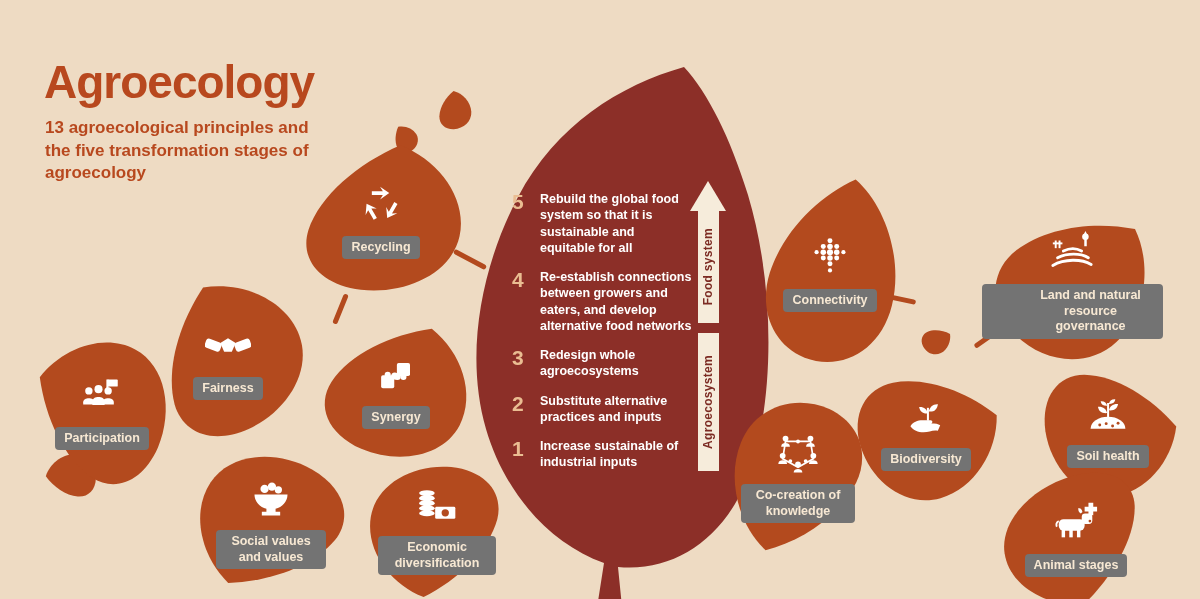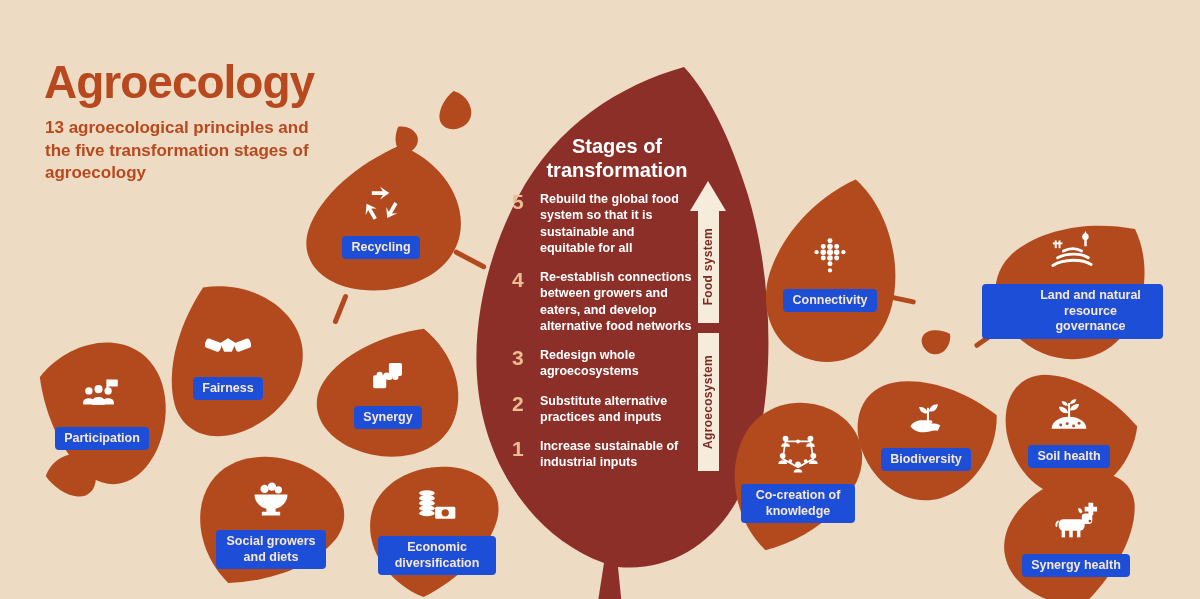--- a/index.html
+++ b/index.html
@@ -7,21 +7,21 @@
   .canvas{position:relative;width:1200px;height:599px;background:#eedbc3;overflow:hidden;
           font-family:"Liberation Sans",sans-serif;margin-top:35px;}
   
   .title{position:absolute;left:44px;top:20px;font-size:46px;font-weight:600;color:#b8481e;letter-spacing:-1px;}
   .subtitle{position:absolute;left:45px;top:82px;width:272px;font-size:17px;font-weight:700;color:#b8481e;line-height:1.33;}
   
   .leaf{position:absolute;z-index:2;}
   .leaf-shape{position:absolute;inset:0;width:100%;height:100%;overflow:visible;}
   .leaf-content{position:absolute;inset:0;display:flex;flex-direction:column;align-items:center;justify-content:center;gap:9px;z-index:2;}
   .picon{flex:none;}
-  .badge{background:#1d4ed8;color:#f7e8d3;font-size:12.5px;font-weight:700;padding:4px 9px;border-radius:4px;
+  .badge{background:#737373;color:#f7e8d3;font-size:12.5px;font-weight:700;padding:4px 9px;border-radius:4px;
          text-align:center;line-height:1.25;white-space:normal;}
   
   .center-leaf{position:absolute;left:452px;top:26px;width:322px;height:566px;z-index:1;}
   .center-heading{position:absolute;left:78px;top:74px;width:174px;text-align:center;color:#ffffff;
                   font-size:20px;font-weight:700;line-height:1.18;}
   .stages{position:absolute;left:60px;top:130px;width:180px;display:flex;flex-direction:column;gap:13px;}
   .stage-row{display:flex;gap:10px;align-items:flex-start;}
   .stage-num{color:#eabd92;font-size:21px;font-weight:700;width:18px;flex:none;line-height:1;}
   .stage-text{color:#ffffff;font-size:12.5px;font-weight:700;line-height:1.3;}
   .arrow-col{position:absolute;left:238px;top:120px;width:36px;display:flex;flex-direction:column;align-items:center;}
@@ -57,21 +57,20 @@
       <path fill="#b34a1e" d="M66 2 C40 12 16 32 7 56 C0 76 10 96 34 103 C60 110 88 98 95 72 C102 46 88 16 66 2 Z"></path>
     </svg>
   <svg class="dleaf" viewBox="0 0 100 110" style="left:922px;top:290px;width:28px;height:31px;transform:rotate(48deg);">
       <path fill="#b34a1e" d="M66 2 C40 12 16 32 7 56 C0 76 10 96 34 103 C60 110 88 98 95 72 C102 46 88 16 66 2 Z"></path>
     </svg>
 
   <div class="center-leaf">
     <svg class="leaf-shape" viewBox="0 0 322 566">
       <path fill="#8c2f28" d="M232 6 C168 24 104 64 66 136 C30 204 12 292 34 368 C52 430 96 482 152 502 L142 566 L172 566 L166 506 C228 512 282 470 302 398 C324 318 320 214 296 134 C278 76 256 32 232 6 Z"></path>
     </svg>
-    <div class="center-heading">Stages of transformation</div>
     <div class="stages">
       <div class="stage-row">
         <div class="stage-num">5</div>
         <div class="stage-text">Rebuild the global food system so that it is sustainable and equitable for all</div>
       </div>
       <div class="stage-row">
         <div class="stage-num">4</div>
         <div class="stage-text">Re-establish connections between growers and eaters, and develop alternative food networks</div>
       </div>
       <div class="stage-row">
@@ -145,21 +144,21 @@
           <path d="M2.5 30c0-6 13-6 13 0v2.5h-13z"></path>
         <circle cx="20" cy="15" r="4.6"></circle>
           <path d="M13 29c0-6.5 14-6.5 14 0v4h-14z"></path>
         <circle cx="31" cy="17" r="4.2"></circle>
           <path d="M24.5 30c0-6 13-6 13 0v2.5h-13z"></path>
       </svg>
       <div class="badge">Participation</div>
     </div>
   </div>
 
-  <div class="leaf" style="left:312px;top:286px;width:152px;height:142px;">
+  <div class="leaf" style="left:320px;top:286px;width:152px;height:142px;">
     <svg class="leaf-shape" viewBox="0 0 100 110" preserveAspectRatio="none" style="transform:rotate(10deg);">
         <path fill="#b34a1e" d="M66 2 C40 12 16 32 7 56 C0 76 10 96 34 103 C60 110 88 98 95 72 C102 46 88 16 66 2 Z"></path>
       </svg>
     <div class="leaf-content">
       <svg class="picon" viewBox="0 0 48 48" width="42" height="42" fill="#fff">
         <rect x="7" y="23" width="15" height="15" rx="2"></rect>
         <circle cx="22.5" cy="24" r="4"></circle>
         <rect x="25" y="9" width="15" height="15" rx="2"></rect>
         <circle cx="25.5" cy="24.5" r="4"></circle>
         <circle cx="14.5" cy="22.5" r="3.5"></circle>
@@ -173,21 +172,21 @@
     <svg class="leaf-shape" viewBox="0 0 100 110" preserveAspectRatio="none" style="transform:rotate(196deg);">
         <path fill="#b34a1e" d="M66 2 C40 12 16 32 7 56 C0 76 10 96 34 103 C60 110 88 98 95 72 C102 46 88 16 66 2 Z"></path>
       </svg>
     <div class="leaf-content">
       <svg class="picon" viewBox="0 0 48 48" width="44" height="44" fill="#fff">
         <circle cx="17" cy="13" r="4.5"></circle>
           <circle cx="25" cy="10.5" r="4.5"></circle>
           <circle cx="32" cy="14" r="4"></circle>
         <path d="M6 19h36c0 8-6 14-13 15.5V38h5v4H14v-4h5v-3.5C12 33 6 27 6 19z"></path>
       </svg>
-      <div class="badge" style="width:92px;">Social growers and diets</div>
+      <div class="badge" style="width:92px;">Social values and values</div>
     </div>
   </div>
 
   <div class="leaf" style="left:366px;top:426px;width:142px;height:136px;">
     <svg class="leaf-shape" viewBox="0 0 100 110" preserveAspectRatio="none" style="transform:rotate(172deg);">
         <path fill="#b34a1e" d="M66 2 C40 12 16 32 7 56 C0 76 10 96 34 103 C60 110 88 98 95 72 C102 46 88 16 66 2 Z"></path>
       </svg>
     <div class="leaf-content">
       <svg class="picon" viewBox="0 0 48 48" width="44" height="44" fill="#fff">
         <ellipse cx="13" cy="11" rx="8.5" ry="3.2"></ellipse>
@@ -289,21 +288,21 @@
       <svg class="picon" viewBox="0 0 48 48" width="44" height="44" fill="#fff">
         <rect x="25" y="14" width="2.2" height="14"></rect>
         <path d="M27 18c6 .5 9-2 10-8-5.5-.4-9 3-10 8z"></path>
         <path d="M26 20c-5.5.5-8.5-1.8-9.5-7 5-.4 8.5 2 9.5 7z"></path>
         <path d="M7 34c2.5-4.5 8-6.5 13-6.5h9c2.6 0 2.6 3.6 0 3.6h-6c9-1 13.5 0 16.5 2l-2.6 6c-5-1.5-9.5 1.6-15.5 1.6-6.5 0-10.9-2.2-14.4-6.7z"></path>
       </svg>
       <div class="badge">Biodiversity</div>
     </div>
   </div>
 
-  <div class="leaf" style="left:999px;top:328px;width:140px;height:134px;">
+  <div class="leaf" style="left:1038px;top:328px;width:140px;height:134px;">
     <svg class="leaf-shape" viewBox="0 0 100 110" preserveAspectRatio="none" style="transform:rotate(68deg);">
         <path fill="#b34a1e" d="M66 2 C40 12 16 32 7 56 C0 76 10 96 34 103 C60 110 88 98 95 72 C102 46 88 16 66 2 Z"></path>
       </svg>
     <div class="leaf-content">
       <svg class="picon" viewBox="0 0 48 48" width="44" height="44">
         <g fill="#fff">
           <path d="M5 40a19 13 0 0 1 38 0z"></path>
           <rect x="23" y="12" width="2.2" height="18"></rect>
           <path d="M25 20c6 .5 9-2 10-7-5.5-.4-9 2.2-10 7z"></path>
           <path d="M23 23c-6 .5-9-2-10-7 5.5-.4 9 2.2 10 7z"></path>
@@ -332,17 +331,17 @@
           <rect x="6" y="21" width="27" height="12" rx="5"></rect>
           <rect x="9" y="31" width="3.6" height="9"></rect>
           <rect x="17" y="31" width="3.6" height="9"></rect>
           <rect x="25" y="31" width="3.6" height="9"></rect>
           <rect x="30" y="15" width="11" height="11" rx="3.5"></rect>
           <path d="M29 15c-2-1-3-3-2.5-5.5 2.2 0 3.7 1.7 4.2 4z"></path>
         </g>
         <circle cx="38.5" cy="23" r="1.4" fill="#b34a1e"></circle>
         <path d="M6 23c-2.5 1-3 4-2 6" stroke="#fff" stroke-width="2" fill="none"></path>
       </svg>
-      <div class="badge">Synergy health</div>
+      <div class="badge">Animal stages</div>
     </div>
   </div>
 
 </div>
 
 </body></html>

